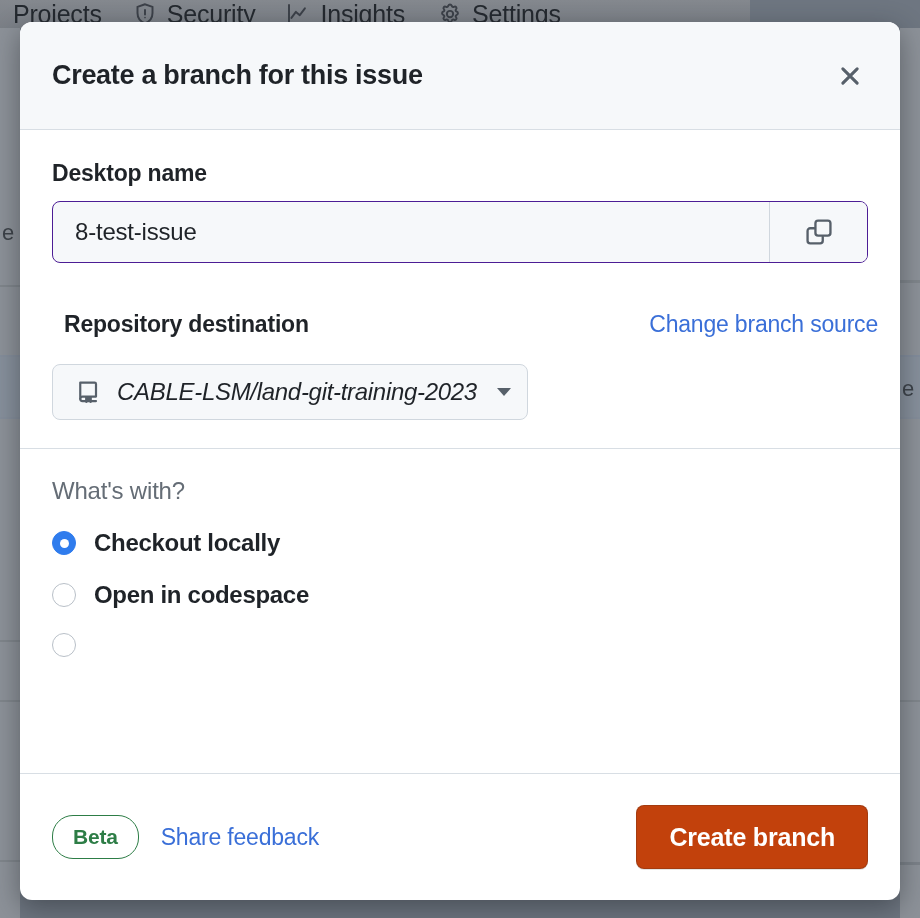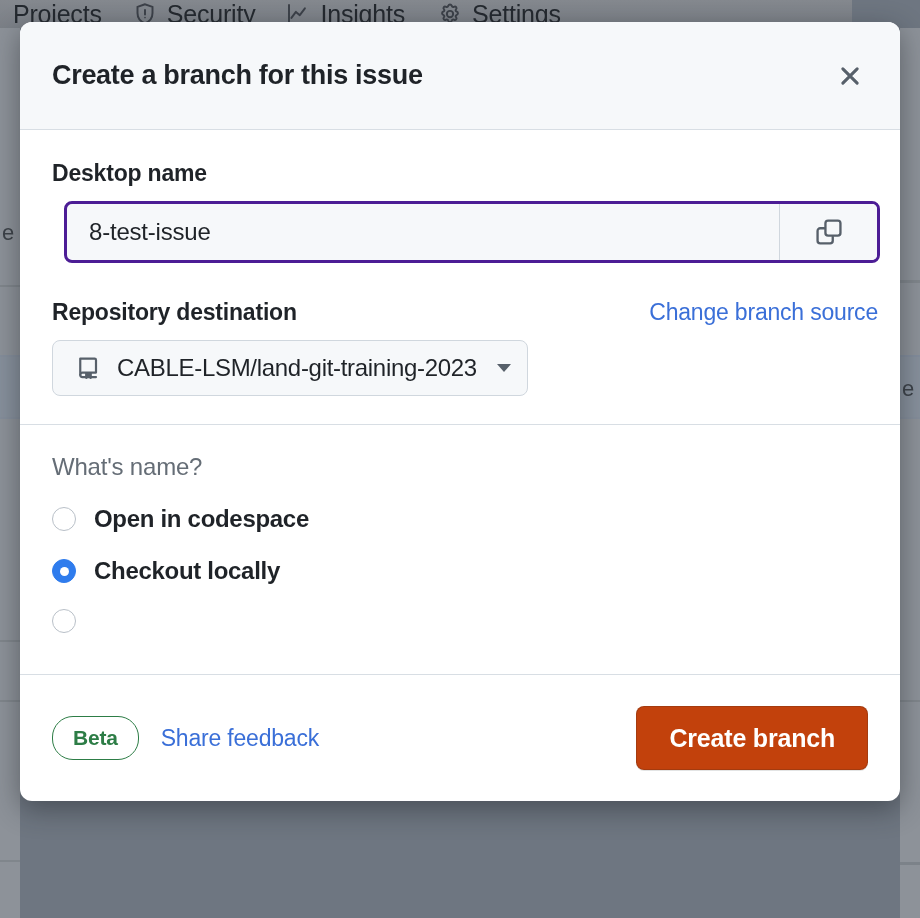--- a/index.html
+++ b/index.html
@@ -23,21 +23,21 @@
   }
   .backdrop {
     position: absolute;
     inset: 0;
     background: #6e7681;
   }
   .bg-nav {
     position: absolute;
     top: 0;
     left: 0;
-    width: 852px;
+    width: 750px;
     height: 28px;
     display: flex;
     align-items: center;
     gap: 0;
     background: linear-gradient(#85898f, #7b8087);
     overflow: hidden;
     white-space: nowrap;
   }
   .bg-nav-item {
     display: flex;
@@ -76,21 +76,21 @@
     overflow: hidden;
     white-space: nowrap;
   }
 
   
   .dialog {
     position: absolute;
     left: 20px;
     top: 22px;
     width: 880px;
-    height: 779px;
+    height: 878px;
     background: #ffffff;
     border-radius: 12px;
     box-shadow: 0 8px 28px rgba(27, 31, 36, .45);
     overflow: hidden;
     display: flex;
     flex-direction: column;
   }
   .dialog-header {
     flex: 0 0 auto;
     height: 108px;
@@ -136,26 +136,25 @@
     color: #1f2328;
     letter-spacing: -0.2px;
     margin: 0 0 14px 0;
   }
 
   .input-row {
     display: flex;
     align-items: stretch;
     width: 816px;
     height: 62px;
-    border: 3px solid #4c1d95;
+    border: 1px solid #4c1d95;
     border-radius: 8px;
     background: #f6f8fa;
     box-sizing: border-box;
     overflow: hidden;
-    margin-left: 12px;
   }
   .branch-input {
     flex: 1 1 auto;
     border: none;
     outline: none;
     background: transparent;
     font-family: "Liberation Sans", sans-serif;
     font-size: 24px;
     color: #1f2328;
     padding: 0 18px 0 22px;
@@ -196,20 +195,21 @@
     display: inline-flex;
     align-items: center;
     gap: 14px;
     height: 56px;
     padding: 0 16px 0 22px;
     border: 1px solid #d0d7de;
     border-radius: 8px;
     background: #f6f8fa;
     cursor: pointer;
     box-sizing: border-box;
+    font-style: italic;
   }
   .repo-icon { display: inline-flex; color: #57606a; }
   .repo-name {
     font-size: 24px;
     color: #1f2328;
     letter-spacing: -0.3px;
   }
   .caret {
     width: 0; height: 0;
     border-left: 7px solid transparent;
@@ -395,48 +395,48 @@
           <svg width="30" height="30" viewBox="0 0 16 16" fill="none" stroke="currentColor" stroke-width="1.25">
             <rect x="6.1" y="1.9" width="8" height="8" rx="1.4"></rect>
             <path d="M10 10.6v2.1a1.4 1.4 0 0 1-1.4 1.4H3.3A1.4 1.4 0 0 1 1.9 12.7V7.4A1.4 1.4 0 0 1 3.3 6h2.2" stroke-linecap="round"></path>
           </svg>
         </button>
       </div>
 
       <div class="section-spacer"></div>
 
       <div class="label-row">
-        <div class="field-label" style="margin:0;">Repository destination</div>
+        <div class="field-label" style="margin:12px;">Repository destination</div>
         <a class="link">Change branch source</a>
       </div>
 
       <div class="repo-select">
         <span class="repo-icon">
           <svg width="28" height="28" viewBox="0 0 16 16" fill="none" stroke="currentColor" stroke-width="1.25">
             <path d="M3 2.6h8.2a.8.8 0 0 1 .8.8v7.2H4.3A1.3 1.3 0 0 0 3 11.9V2.6Z" stroke-linejoin="round"></path>
             <path d="M3 11.9a1.3 1.3 0 0 0 1.3 1.3H12" stroke-linecap="round"></path>
             <path d="M6.4 10.6v3l1.3-1 1.3 1v-3" fill="currentColor" stroke-linejoin="round"></path>
           </svg>
         </span>
         <span class="repo-name">CABLE-LSM/land-git-training-2023</span>
         <span class="caret"></span>
       </div>
     </div>
 
     <div class="next-section">
-      <div class="next-heading">What's name?</div>
+      <div class="next-heading">What's with?</div>
+
+      <div class="radio-row">
+        <span class="radio checked"></span>
+        <span class="radio-label">Checkout locally</span>
+      </div>
 
       <div class="radio-row">
         <span class="radio"></span>
         <span class="radio-label">Open in codespace</span>
-      </div>
-
-      <div class="radio-row">
-        <span class="radio checked"></span>
-        <span class="radio-label">Checkout locally</span>
       </div>
 
       <div class="radio-row">
         <span class="radio"></span>
       </div>
     </div>
 
     <div class="dialog-footer">
       <div class="footer-left">
         <span class="beta-badge">Beta</span>

